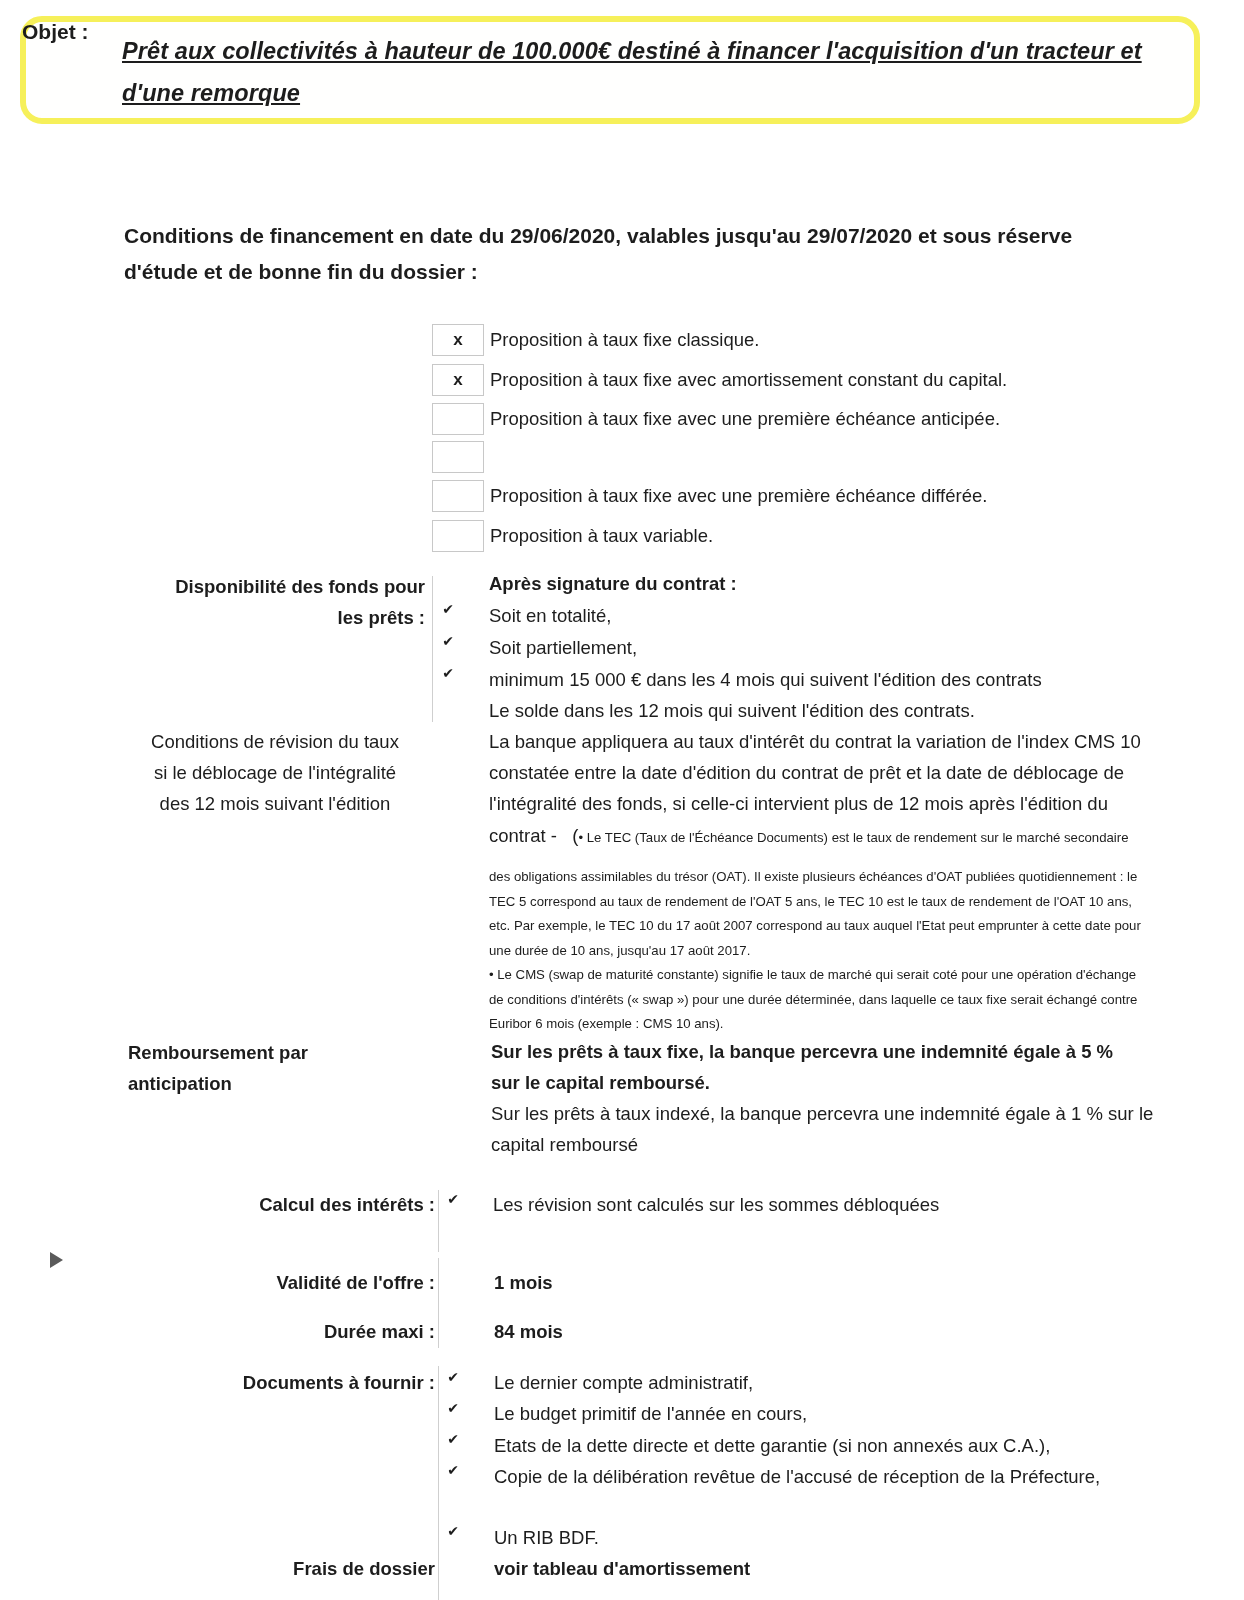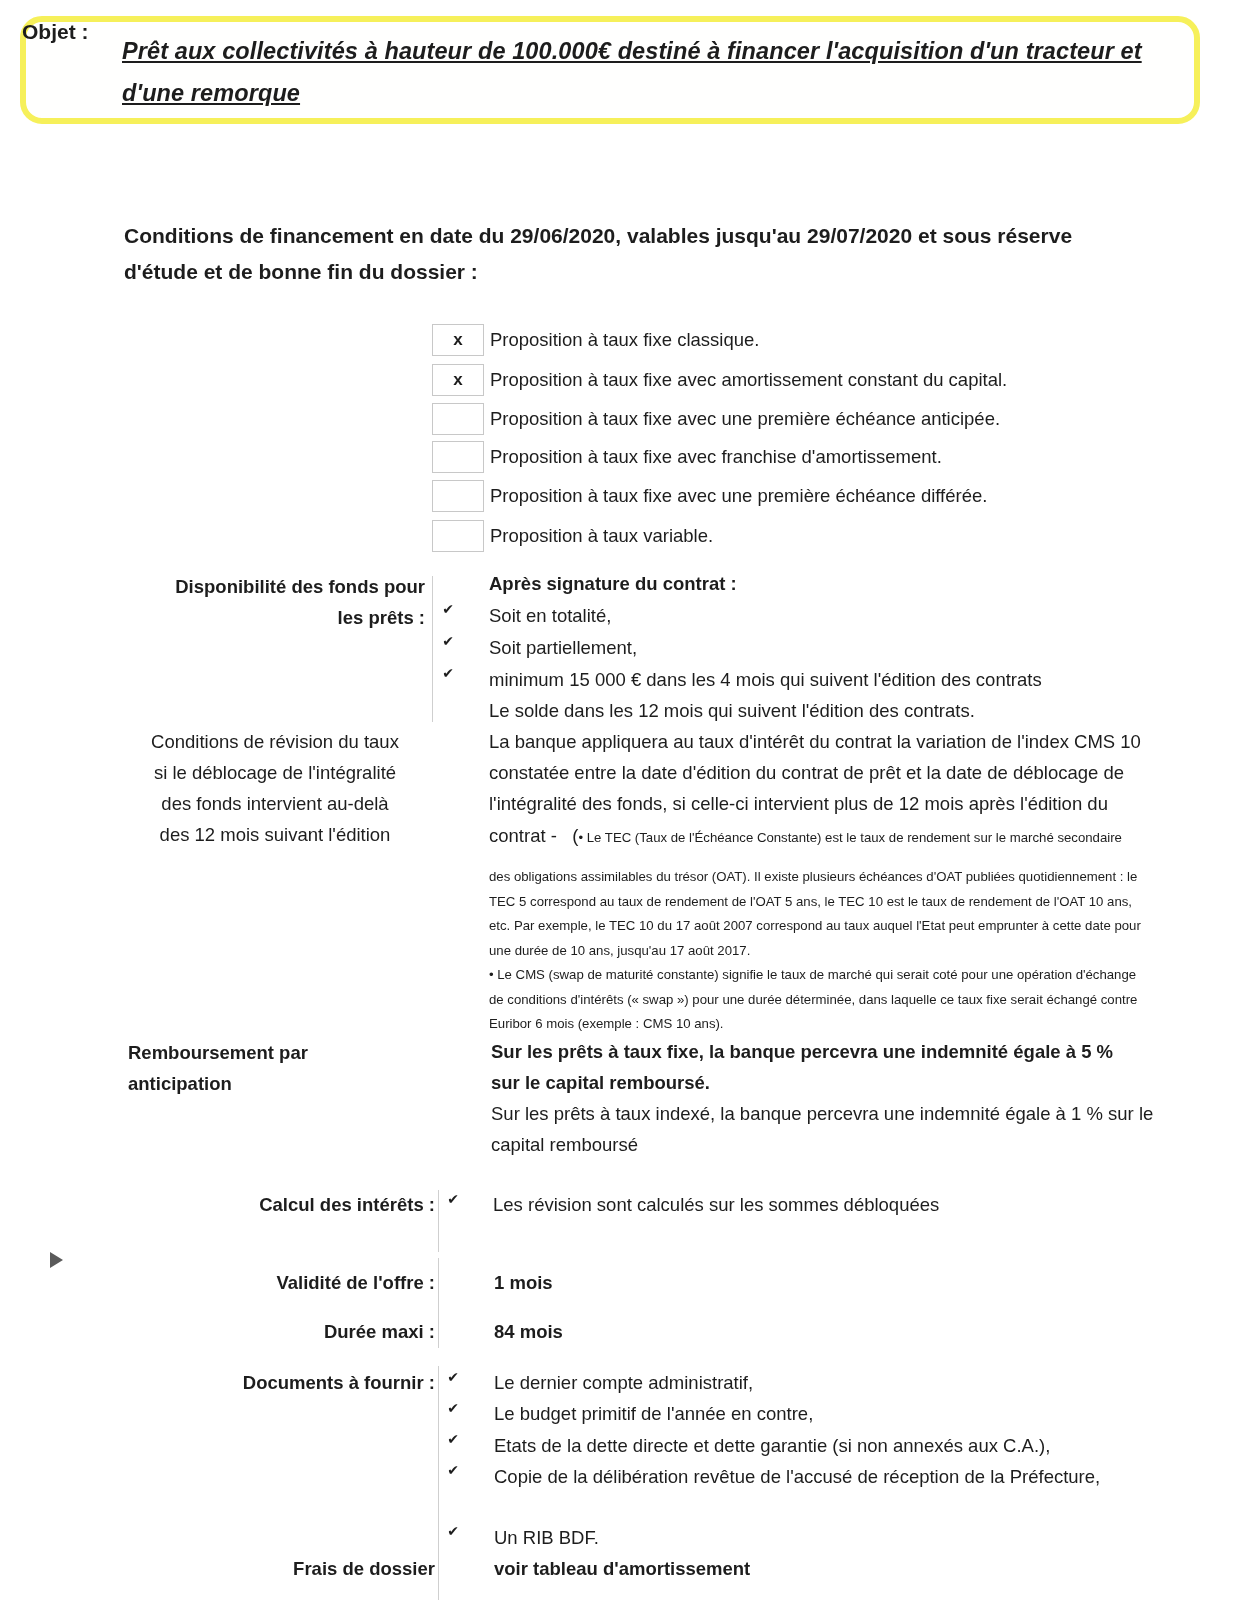--- a/index.html
+++ b/index.html
@@ -55,21 +55,20 @@
 <div class="abs cb-row" style="top:363px">
   <div class="cb-box">x</div>
   <span class="cb-label">Proposition à taux fixe avec amortissement constant du capital.</span>
 </div>
 <div class="abs cb-row" style="top:402px">
   <div class="cb-box"></div>
   <span class="cb-label">Proposition à taux fixe avec une première échéance anticipée.</span>
 </div>
 <div class="abs cb-row" style="top:440px">
   <div class="cb-box"></div>
-  <span class="cb-label">Proposition à taux fixe avec franchise d'amortissement.</span>
 </div>
 <div class="abs cb-row" style="top:479px">
   <div class="cb-box"></div>
   <span class="cb-label">Proposition à taux fixe avec une première échéance différée.</span>
 </div>
 <div class="abs cb-row" style="top:519px">
   <div class="cb-box"></div>
   <span class="cb-label">Proposition à taux variable.</span>
 </div>
 
@@ -83,30 +82,29 @@
 <div class="abs val" style="left:489px;top:600px;">Soit en totalité,</div>
 <div class="abs check" style="left:438px;top:633px;">✔</div>
 <div class="abs val" style="left:489px;top:632px;">Soit partiellement,</div>
 <div class="abs check" style="left:438px;top:665px;">✔</div>
 <div class="abs val" style="left:489px;top:664px;">minimum 15 000 € dans les 4 mois qui suivent l'édition des contrats</div>
 <div class="abs val" style="left:489px;top:695px;">Le solde dans les 12 mois qui suivent l'édition des contrats.</div>
 
 <div class="abs lbl-c" style="left:115px;top:726px;width:320px;">
   <div>Conditions de révision du taux</div>
   <div>si le déblocage de l'intégralité</div>
-  <div>des fonds intervient au-delà</div>
   <div>des 12 mois suivant l'édition</div>
 </div>
 <div class="abs val" style="left:489px;top:726px;">
   <div>La banque appliquera au taux d'intérêt du contrat la variation de l'index CMS 10</div>
   <div>constatée entre la date d'édition du contrat de prêt et la date de déblocage de</div>
   <div>l'intégralité des fonds, si celle-ci intervient plus de 12 mois après l'édition du</div>
 </div>
 <div class="abs" style="left:489px;top:820px;width:720px;">
-  <span class="val" style="white-space:pre;">contrat -   (</span><span class="small">• Le TEC (Taux de l'Échéance Constante) est le taux de rendement sur le marché secondaire</span>
+  <span class="val" style="white-space:pre;">contrat -   (</span><span class="small">• Le TEC (Taux de l'Échéance Documents) est le taux de rendement sur le marché secondaire</span>
   <div class="small" style="margin-top:14px;">des obligations assimilables du trésor (OAT). Il existe plusieurs échéances d'OAT publiées quotidiennement : le</div>
   <div class="small">TEC 5 correspond au taux de rendement de l'OAT 5 ans, le TEC 10 est le taux de rendement de l'OAT 10 ans,</div>
   <div class="small">etc. Par exemple, le TEC 10 du 17 août 2007 correspond au taux auquel l'Etat peut emprunter à cette date pour</div>
   <div class="small">une durée de 10 ans, jusqu'au 17 août 2017.</div>
   <div class="small">• Le CMS (swap de maturité constante) signifie le taux de marché qui serait coté pour une opération d'échange</div>
   <div class="small">de conditions d'intérêts (« swap ») pour une durée déterminée, dans laquelle ce taux fixe serait échangé contre</div>
   <div class="small">Euribor 6 mois (exemple : CMS 10 ans).</div>
 </div>
 
 <div class="abs lbl-l" style="left:128px;top:1037px;">
@@ -131,21 +129,21 @@
 <div class="abs val-b" style="left:494px;top:1267px;">1 mois</div>
 
 <div class="abs lbl" style="left:200px;top:1316px;width:235px;">Durée maxi :</div>
 <div class="abs val-b" style="left:494px;top:1316px;">84 mois</div>
 
 <div class="abs lbl" style="left:150px;top:1367px;width:285px;">Documents à fournir :</div>
 <div class="abs vline" style="left:438px;top:1366px;height:234px;"></div>
 <div class="abs check" style="left:443px;top:1369px;">✔</div>
 <div class="abs val" style="left:494px;top:1367px;">Le dernier compte administratif,</div>
 <div class="abs check" style="left:443px;top:1400px;">✔</div>
-<div class="abs val" style="left:494px;top:1398px;">Le budget primitif de l'année en contre,</div>
+<div class="abs val" style="left:494px;top:1398px;">Le budget primitif de l'année en cours,</div>
 <div class="abs check" style="left:443px;top:1431px;">✔</div>
 <div class="abs val" style="left:494px;top:1430px;">Etats de la dette directe et dette garantie (si non annexés aux C.A.),</div>
 <div class="abs check" style="left:443px;top:1462px;">✔</div>
 <div class="abs val" style="left:494px;top:1461px;">Copie de la délibération revêtue de l'accusé de réception de la Préfecture,</div>
 <div class="abs check" style="left:443px;top:1523px;">✔</div>
 <div class="abs val" style="left:494px;top:1522px;">Un RIB BDF.</div>
 
 <div class="abs lbl" style="left:200px;top:1553px;width:235px;">Frais de dossier</div>
 <div class="abs val-b" style="left:494px;top:1553px;">voir tableau d'amortissement</div>
 

